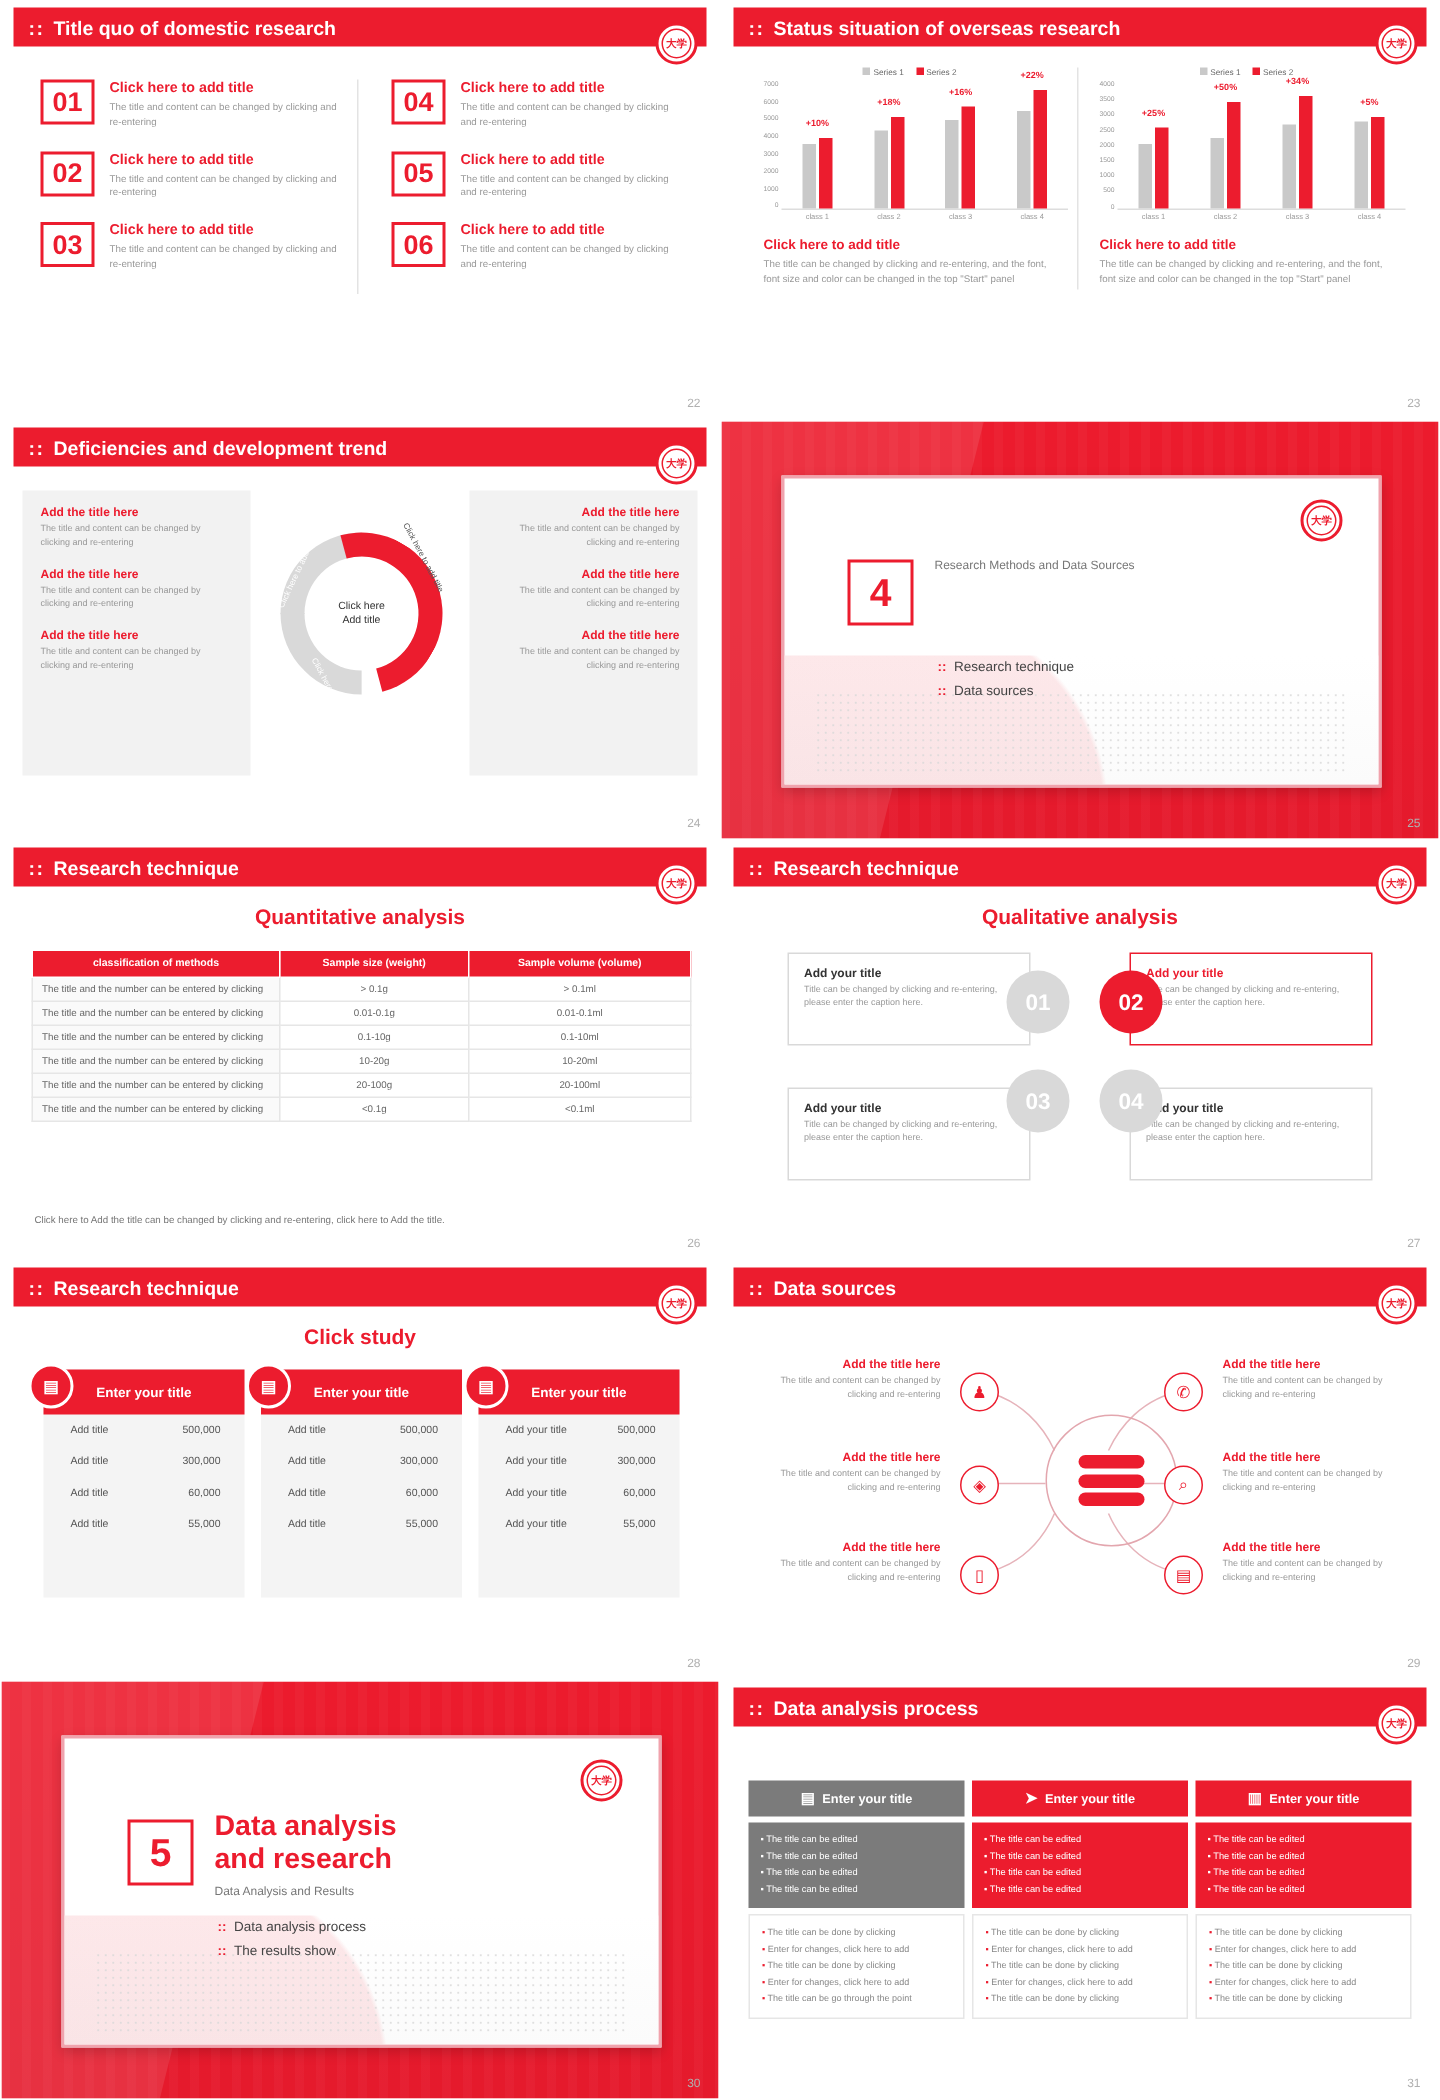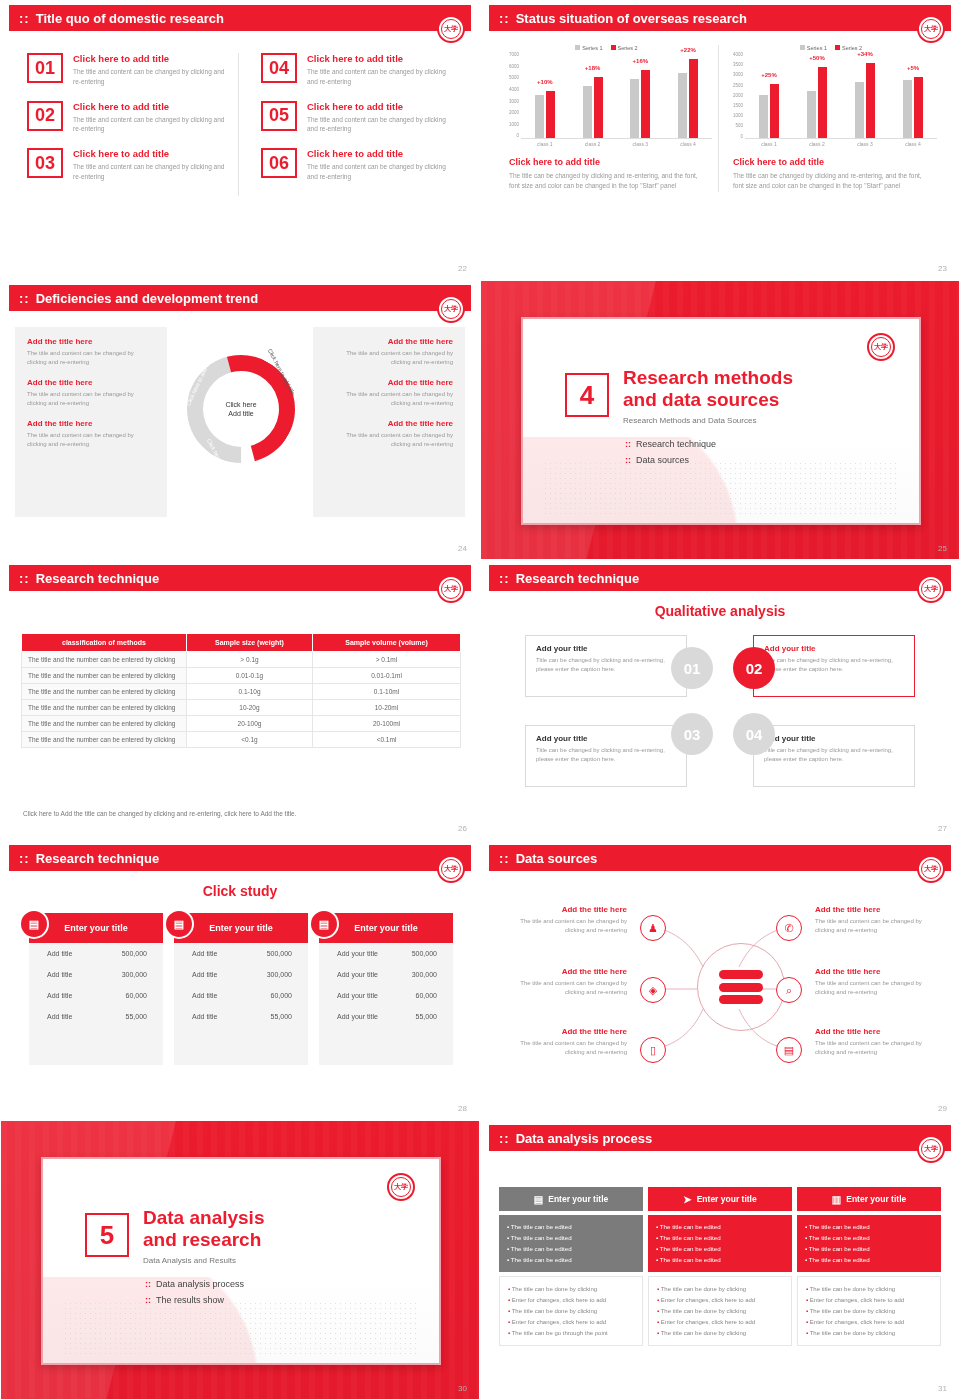--- a/index.html
+++ b/index.html
@@ -429,39 +429,39 @@
       <div class="diag"></div>
     </div>
     <div class="cardbox">
       <div class="wave"></div>
       <div class="dotmesh"></div>
       <div class="seal cardseal">
           <div class="inner">大学</div>
         </div>
       <div class="secnum">4</div>
       <div class="sectxt">
-        <h1><span>Research methods</span><br><span>and data sources</span></h1>
         <div class="sub">Research Methods and Data Sources</div>
       </div>
       <div class="secbul">
         <div>Research technique</div>
         <div>Data sources</div>
       </div>
     </div>
     <div class="pgno">25</div>
   </div>
 
   <div class="slide">
     <div class="hdr">
       <span class="dots">::</span>
       <span class="t">Research technique</span>
     </div>
     <div class="seal">
         <div class="inner">大学</div>
       </div>
+    <div class="subtitle">Quantitative analysis</div>
 
     <table class="qt">
       <tbody>
           <tr>
         <th style="width:165px">classification of methods</th>
         <th>Sample size (weight)</th>
         <th>Sample volume (volume)</th>
       </tr>
       <tr>
             <td class="first">The title and the number can be entered by clicking</td>

